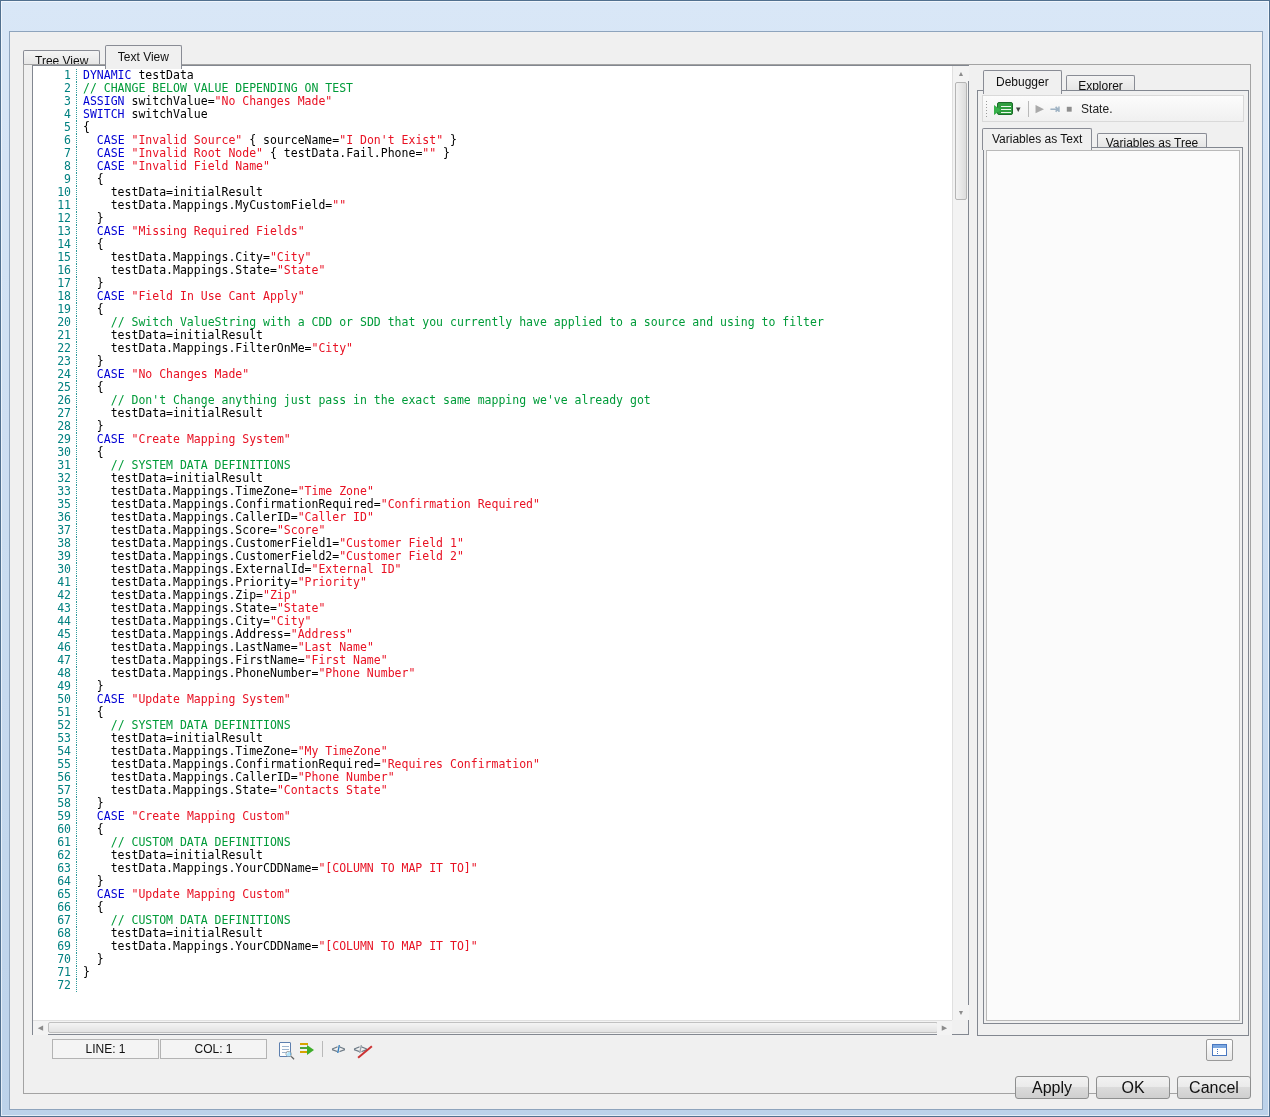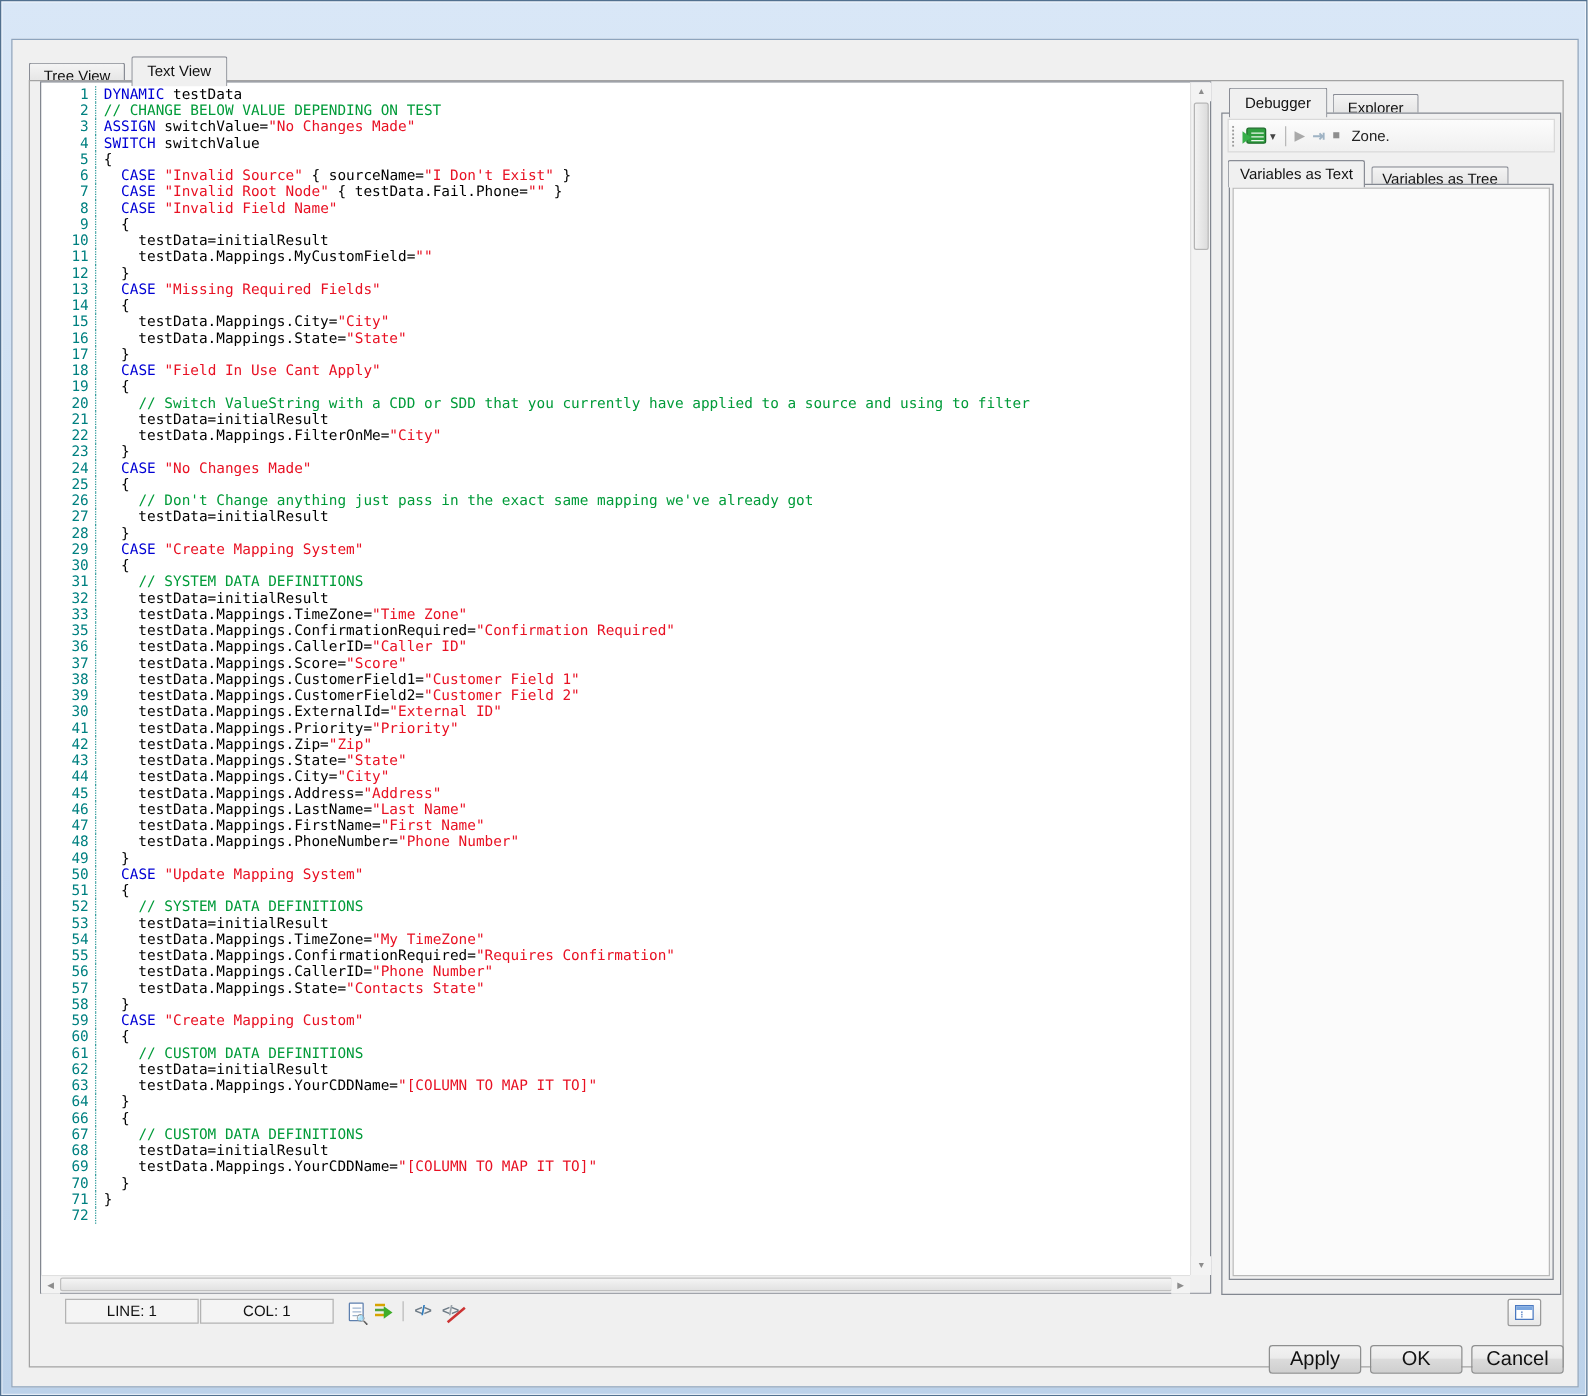--- a/index.html
+++ b/index.html
@@ -430,20 +430,24 @@
             </div>
             <div class="code-row">
               <span class="ln">63</span>
               <span class="ct"><span class="tok-p">    testData.Mappings.YourCDDName=</span><span class="tok-s">"[COLUMN TO MAP IT TO]"</span></span>
             </div>
             <div class="code-row">
               <span class="ln">64</span>
               <span class="ct"><span class="tok-p">  }</span></span>
             </div>
             <div class="code-row">
+              <span class="ln">65</span>
+              <span class="ct"><span class="tok-p">  </span><span class="tok-k">CASE</span><span class="tok-p"> </span><span class="tok-s">"Update Mapping Custom"</span></span>
+            </div>
+            <div class="code-row">
               <span class="ln">66</span>
               <span class="ct"><span class="tok-p">  {</span></span>
             </div>
             <div class="code-row">
               <span class="ln">67</span>
               <span class="ct"><span class="tok-p">    </span><span class="tok-c">// CUSTOM DATA DEFINITIONS</span></span>
             </div>
             <div class="code-row">
               <span class="ln">68</span>
               <span class="ct"><span class="tok-p">    testData=initialResult</span></span>
@@ -527,21 +531,21 @@
             <div class="tool-sep"></div>
             <div class="dbg-btn">
               <span class="gray-glyph">▶</span>
             </div>
             <div class="dbg-btn">
               <span class="step-glyph">⇥</span>
             </div>
             <div class="dbg-btn">
               <span class="stop-glyph">■</span>
             </div>
-            <span class="idle-label">Zone.</span>
+            <span class="idle-label">State.</span>
           </div>
           <div class="var-tabs">
             <div class="tab active">Variables as Text</div>
             <div class="tab">Variables as Tree</div>
           </div>
           <div class="var-panel">
             <div class="var-inner"></div>
           </div>
         </div>
       </div>

